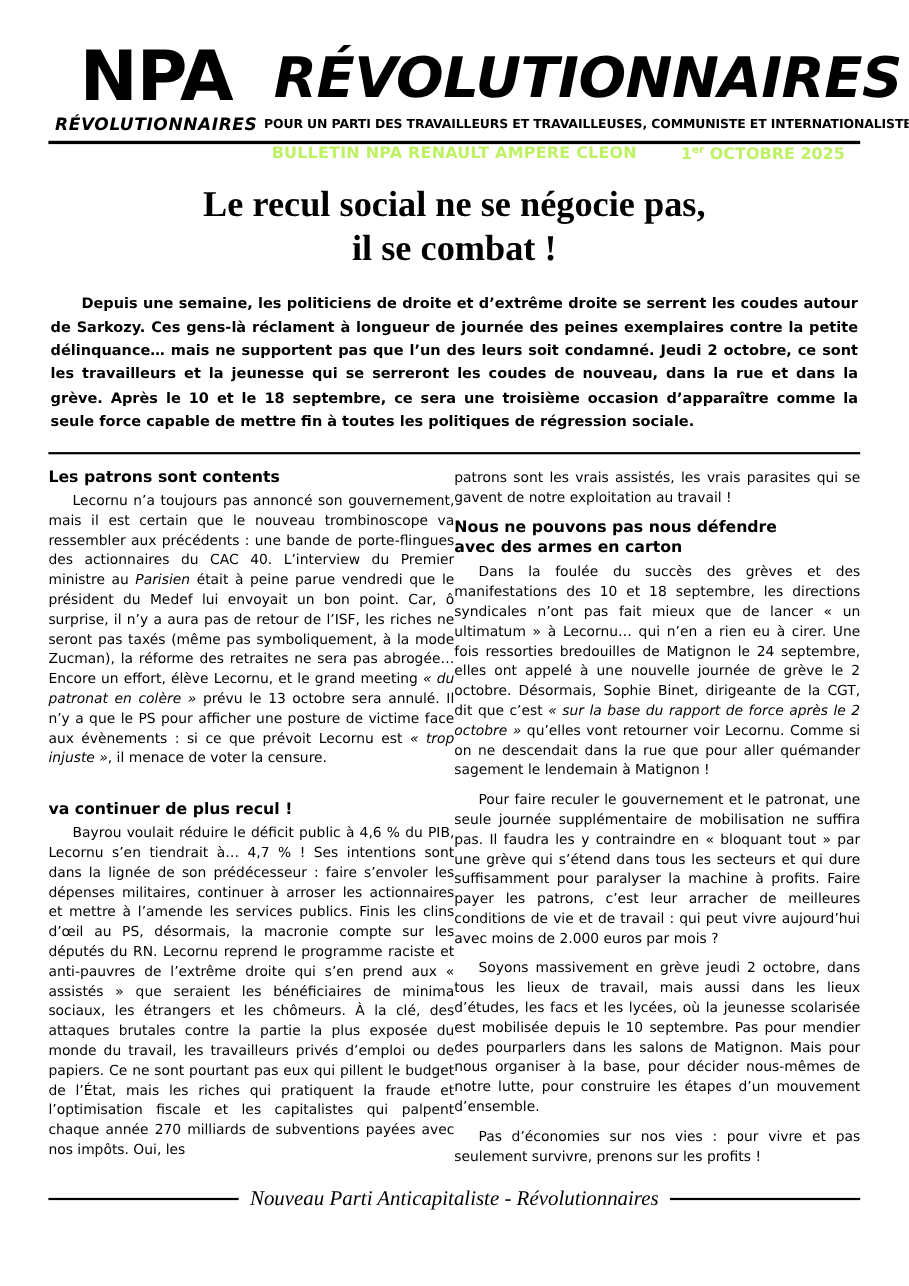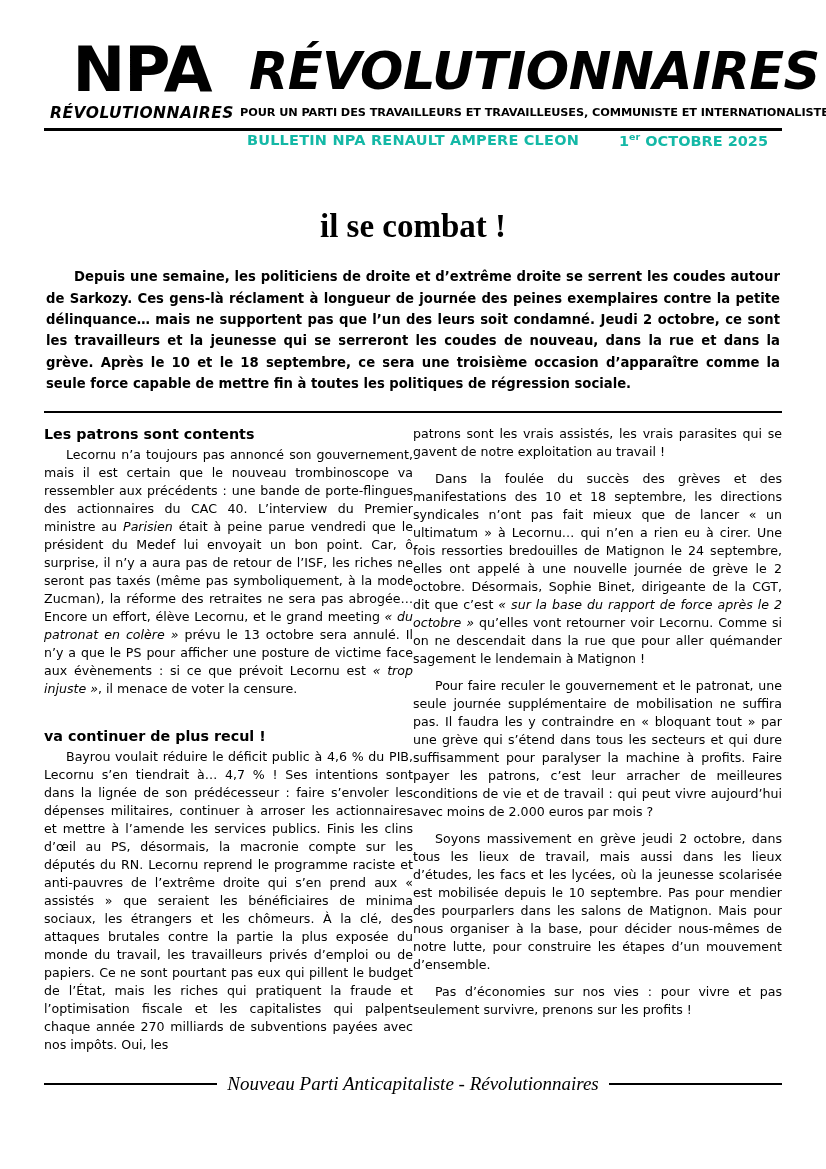--- a/index.html
+++ b/index.html
@@ -72,21 +72,21 @@
     font-size: 11.3px;
     letter-spacing: -0.1px;
     margin-top: 9px;
     white-space: nowrap;
   }
 
   
   .banner {
     margin-top: 9px;
     background: #000;
-    color: #14b8a6;
+    color: #bef264;
     height: 26px;
     display: flex;
     align-items: center;
     position: relative;
     font-family: "DejaVu Sans", sans-serif;
   }
   .banner-center {
     position: absolute;
     left: 0; right: 0;
     text-align: center;
@@ -196,21 +196,21 @@
       <div class="logo-tagline">POUR UN PARTI DES TRAVAILLEURS ET TRAVAILLEUSES, COMMUNISTE ET INTERNATIONALISTE</div>
     </div>
   </div>
 
   <div class="banner">
     <div class="banner-center">BULLETIN NPA RENAULT AMPERE CLEON</div>
     <div class="banner-right"><span>1</span><sup>er</sup><span> OCTOBRE 2025</span></div>
   </div>
 
   <h1 class="headline">
-    <br>
+    <span>Le recul social ne se négocie pas,</span><br>
     <span>il se combat !</span>
   </h1>
 
   <div class="chapeau">Depuis une semaine, les politiciens de droite et d’extrême droite se serrent les coudes autour de Sarkozy. Ces gens-là réclament à longueur de journée des peines exemplaires contre la petite délinquance… mais ne supportent pas que l’un des leurs soit condamné. Jeudi 2 octobre, ce sont les travailleurs et la jeunesse qui se serreront les coudes de nouveau, dans la rue et dans la grève. Après le 10 et le 18 septembre, ce sera une troisième occasion d’apparaître comme la seule force capable de mettre fin à toutes les politiques de régression sociale.</div>
 
   <hr class="rule">
 
   <div class="columns">
 
     <div class="col">
@@ -220,20 +220,24 @@
       <h2 class="sec">
         <br>
         <span>va continuer de plus recul !</span>
       </h2>
       <p>Bayrou voulait réduire le déficit public à 4,6 % du PIB, Lecornu s’en tiendrait à… 4,7 % ! Ses intentions sont dans la lignée de son prédécesseur : faire s’envoler les dépenses militaires, continuer à arroser les actionnaires et mettre à l’amende les services publics. Finis les clins d’œil au PS, désormais, la macronie compte sur les députés du RN. Lecornu reprend le programme raciste et anti-pauvres de l’extrême droite qui s’en prend aux « assistés » que seraient les bénéficiaires de minima sociaux, les étrangers et les chômeurs. À la clé, des attaques brutales contre la partie la plus exposée du monde du travail, les travailleurs privés d’emploi ou de papiers. Ce ne sont pourtant pas eux qui pillent le budget de l’État, mais les riches qui pratiquent la fraude et l’optimisation fiscale et les capitalistes qui palpent chaque année 270 milliards de subventions payées avec nos impôts. Oui, les</p>
     </div>
 
     <div class="col">
       <p class="noindent">patrons sont les vrais assistés, les vrais parasites qui se gavent de notre exploitation au travail !</p>
 
+      <h2 class="sec">
+        <span>Nous ne pouvons pas nous défendre</span><br>
+        <span>avec des armes en carton</span>
+      </h2>
       <p><span>Dans la foulée du succès des grèves et des manifestations des 10 et 18 septembre, les directions syndicales n’ont pas fait mieux que de lancer « un ultimatum » à Lecornu… qui n’en a rien eu à cirer. Une fois ressorties bredouilles de Matignon le 24 septembre, elles ont appelé à une nouvelle journée de grève le 2 octobre. Désormais, Sophie Binet, dirigeante de la CGT, dit que c’est </span><span class="it">« sur la base du rapport de force après le 2 octobre »</span><span> qu’elles vont retourner voir Lecornu. Comme si on ne descendait dans la rue que pour aller quémander sagement le lendemain à Matignon !</span></p>
 
       <p>Pour faire reculer le gouvernement et le patronat, une seule journée supplémentaire de mobilisation ne suffira pas. Il faudra les y contraindre en « bloquant tout » par une grève qui s’étend dans tous les secteurs et qui dure suffisamment pour paralyser la machine à profits. Faire payer les patrons, c’est leur arracher de meilleures conditions de vie et de travail : qui peut vivre aujourd’hui avec moins de 2.000 euros par mois ?</p>
       <p>Soyons massivement en grève jeudi 2 octobre, dans tous les lieux de travail, mais aussi dans les lieux d’études, les facs et les lycées, où la jeunesse scolarisée est mobilisée depuis le 10 septembre. Pas pour mendier des pourparlers dans les salons de Matignon. Mais pour nous organiser à la base, pour décider nous-mêmes de notre lutte, pour construire les étapes d’un mouvement d’ensemble.</p>
       <p>Pas d’économies sur nos vies : pour vivre et pas seulement survivre, prenons sur les profits !</p>
     </div>
   </div>
 
   <div class="footer">
     <div class="line"></div>

